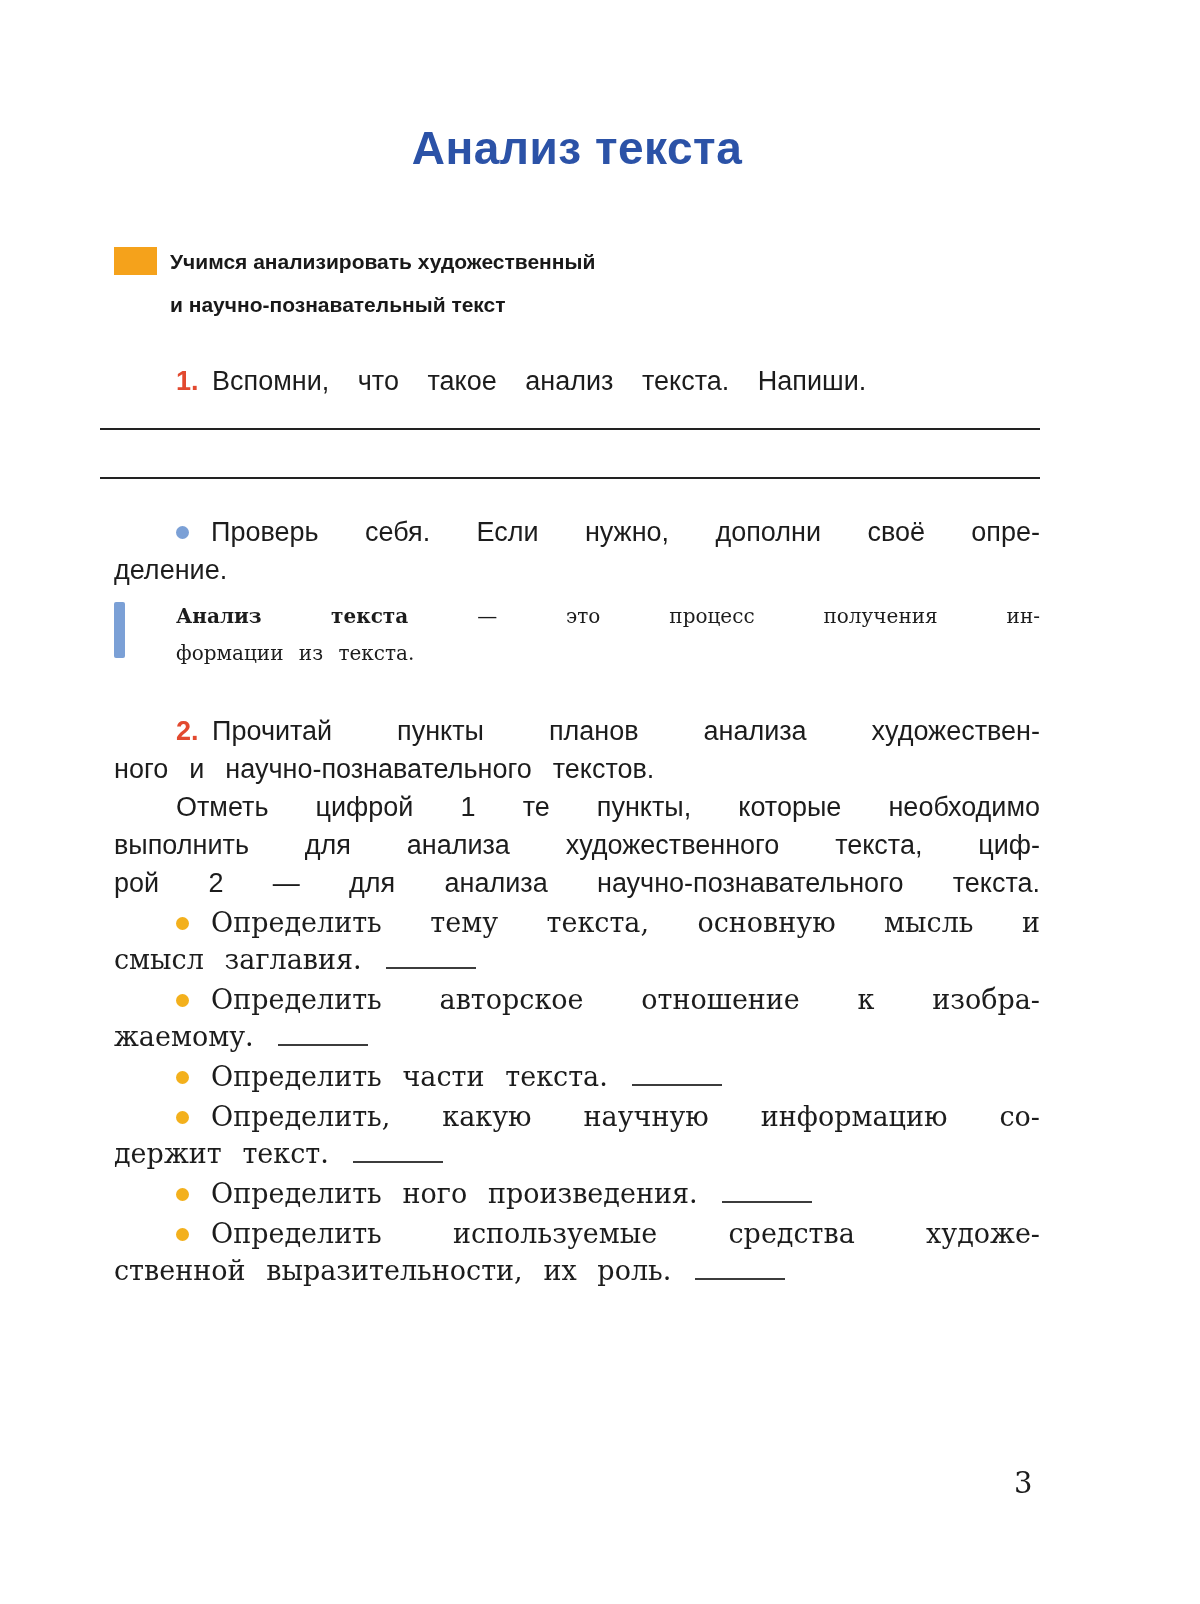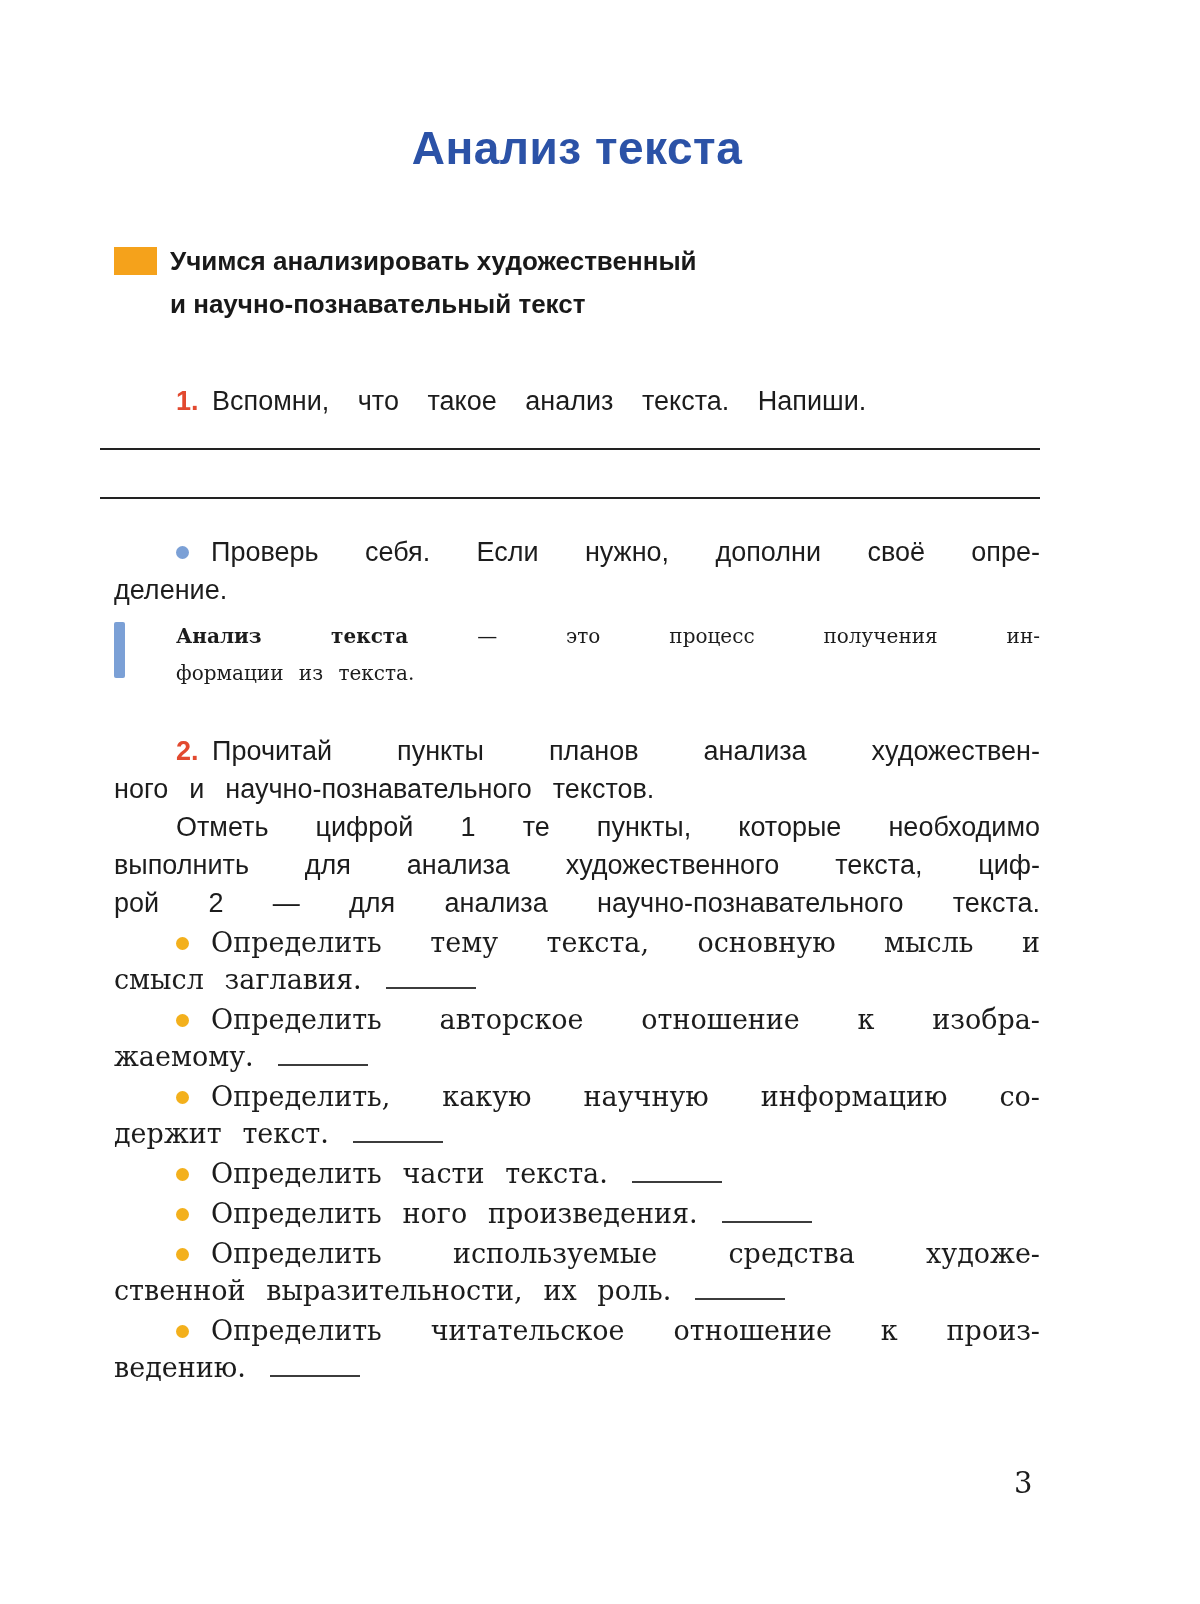--- a/index.html
+++ b/index.html
@@ -19,21 +19,21 @@
     color:#2b52a7;
     text-align:center;
     letter-spacing:0.5px;
   }
 
   
   .heading { margin-top:66px; display:flex; align-items:flex-start; }
   .marker { flex:none; width:43px; height:28px; background:#f5a21b; margin-top:7px; }
   .htext {
     margin-left:13px;
-    font-weight:bold; font-size:26px; line-height:43px;
+    font-weight:bold; font-size:21px; line-height:43px;
     color:#191919;
   }
 
   
   .line { line-height:38px; }
   .sans { font-family:"Liberation Sans", sans-serif; font-size:27px; word-spacing:0.5em; }
   .wide { word-spacing:0.78em; }
   .serif { font-family:"DejaVu Serif", serif; font-size:27px; line-height:37px; word-spacing:0.45em; }
   .just { text-align:justify; text-align-last:justify; }
   .ind  { text-indent:62px; }
@@ -46,21 +46,21 @@
   }
   .dot.blue   { background:#7ba0d6; }
   .dot.yellow { background:#f3b01c; }
 
   
   .wlines { margin-top:28px; margin-left:-14px; width:calc(100% + 14px); }
   .wline  { border-top:2px solid #222222; height:0; }
   .wline + .wline { margin-top:47px; }
 
   
-  .task1 { margin-top:56px; }
+  .task1 { margin-top:36px; }
   .check { margin-top:34px; }
 
   .defblock { position:relative; padding-left:62px; margin-top:9px; }
   .defbar {
     position:absolute; left:0; top:4px; width:11px; height:56px;
     background:#7ba0d6; border-radius:2px;
   }
   .defblock .line { font-size:20px; line-height:37px; }
   .term { font-weight:bold; }
 
@@ -129,39 +129,35 @@
       <div class="line serif"><span>смысл заглавия.</span><span class="blank"></span></div>
     </div>
 
     <div class="item">
       <div class="line serif just ind"><span class="dot yellow"></span><span>Определить авторское отношение к изобра-</span></div>
       <div class="line serif"><span>жаемому.</span><span class="blank"></span></div>
     </div>
 
 
     <div class="item">
-      <div class="line serif just ind"><span class="dot yellow"></span><span>Определить, какую научную информацию со-</span></div>
-      <div class="line serif"><span>держит текст.</span><span class="blank"></span></div>
+      <div class="line serif ind"><span class="dot yellow"></span><span>Определить части текста.</span><span class="blank"></span></div>
     </div>
 
     <div class="item">
-      <div class="line serif ind"><span class="dot yellow"></span><span>Определить части текста.</span><span class="blank"></span></div>
+      <div class="line serif just ind"><span class="dot yellow"></span><span>Определить, какую научную информацию со-</span></div>
+      <div class="line serif"><span>держит текст.</span><span class="blank"></span></div>
     </div>
 
     <div class="item">
       <div class="line serif ind"><span class="dot yellow"></span><span>Определить ного произведения.</span><span class="blank"></span></div>
     </div>
 
     <div class="item">
       <div class="line serif just ind"><span class="dot yellow"></span><span>Определить используемые средства художе-</span></div>
       <div class="line serif"><span>ственной выразительности, их роль.</span><span class="blank"></span></div>
     </div>
 
-    <div class="item">
-      <div class="line serif just ind"><span class="dot yellow"></span><span>Определить читательское отношение к произ-</span></div>
-      <div class="line serif"><span>ведению.</span><span class="blank"></span></div>
-    </div>
 
   </div>
 
 </div>
 
 <div class="pagenum">3</div>
 
 </body></html>

